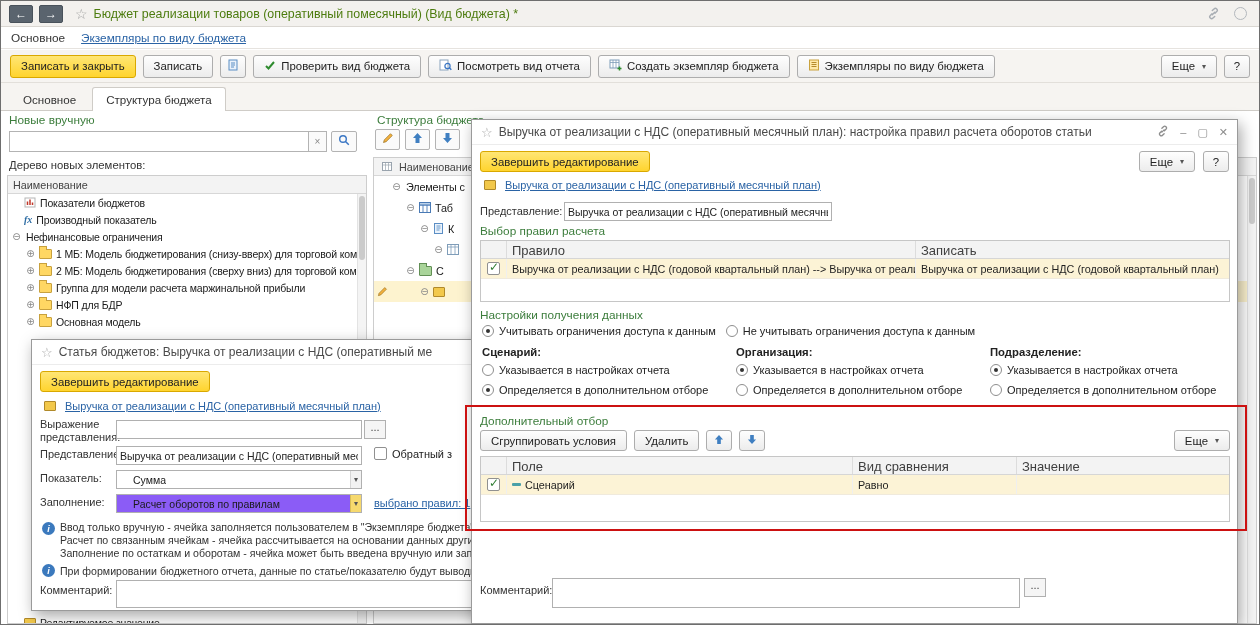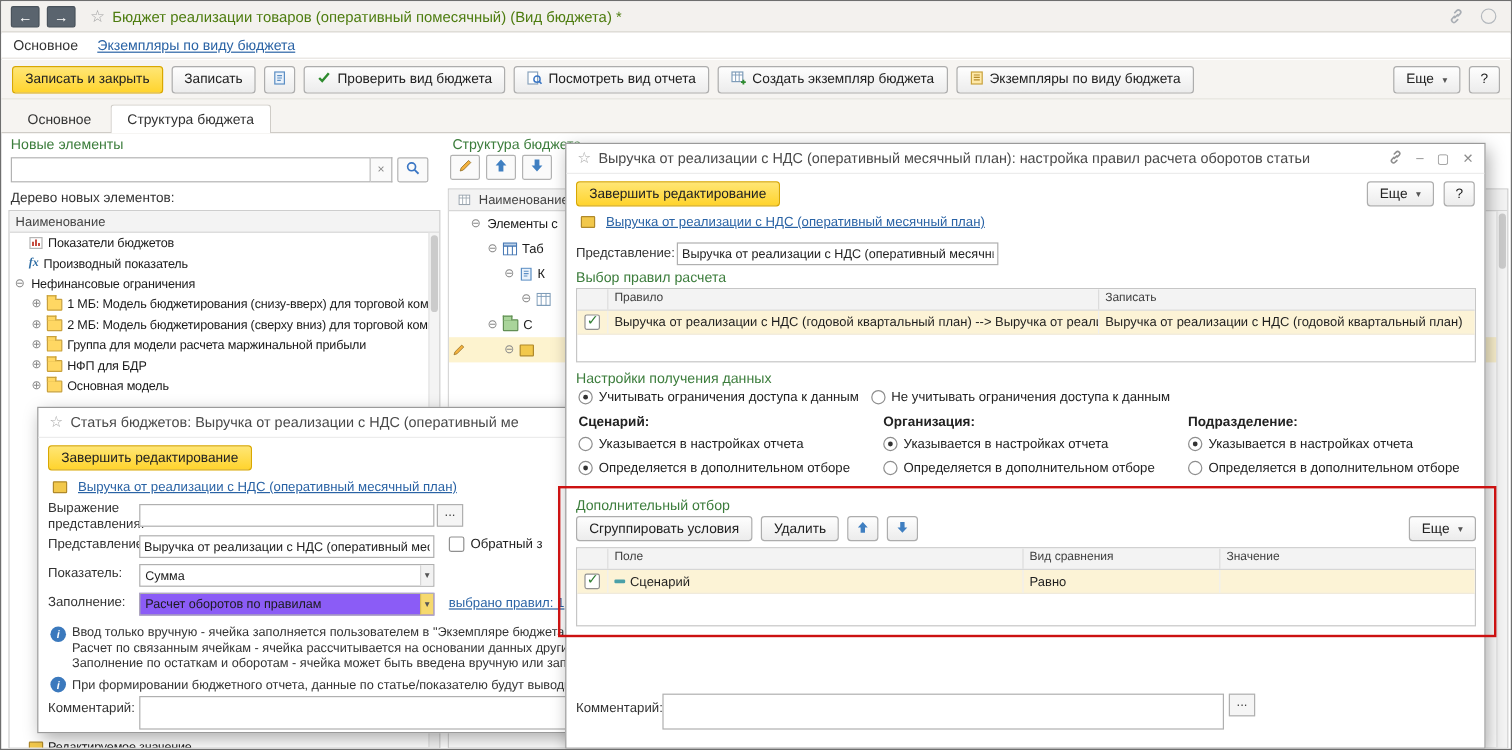--- a/index.html
+++ b/index.html
@@ -71,36 +71,36 @@
 .dialog{position:absolute;background:#fff;border:1px solid #9a9a9a;box-shadow:3px 5px 14px rgba(0,0,0,.35)}
 .dlg-title{position:absolute;left:0;top:0;right:0;height:25px;display:flex;align-items:center;gap:6px;padding:0 9px;border-bottom:1px solid #ececec;cursor:move}
 .dlg-star{color:#ababab;font-size:13px}
 .dlg-text{font-size:12px;color:#4a4a4a;white-space:nowrap;overflow:hidden}
 .dlg-ctrl{margin-left:auto;display:flex;gap:11px;align-items:center;color:#8d8d8d;font-size:11px}
 .dlg-ctrl span{cursor:pointer}
 .f-label{position:absolute;width:76px;font-size:11px;color:#333;line-height:1.2}
 .tinput{position:absolute;height:19px;border:1px solid #b0b0b0;font-size:10.5px;padding:0 3px;color:#222;background:#fff;font-family:inherit}
 .dots{position:absolute;width:22px;height:19px;border:1px solid #b0b0b0;background:#f5f5f5;color:#444;font-size:11px;text-align:center;cursor:pointer}
 .dots::before{content:"..."}
-.combo{position:absolute;height:19px;border:1px solid #b0b0b0;background:#fff;display:flex;align-items:center;padding-left:4px;font-size:10.5px;cursor:pointer}
+.combo{position:absolute;height:19px;border:1px solid #b0b0b0;background:#fff;display:flex;align-items:center;padding-left:16px;font-size:10.5px;cursor:pointer}
 .combo .cval{overflow:hidden;white-space:nowrap}
 .combo .ccaret{margin-left:auto;align-self:stretch;display:flex;align-items:center;padding:0 3px;border-left:1px solid #d6d6d6;background:#f2f2f2;font-size:8px;color:#555}
 .combo.hl{background:#8b5cf6}
 .combo.hl .ccaret{background:#f6d96e;border-left-color:#d9bd55}
 .cbx{width:13px;height:13px;border:1px solid #909090;border-radius:2px;background:#fff;position:relative;flex:none;cursor:pointer}
 .cbx.on::before{content:"✓";position:absolute;left:1px;top:-3px;font-size:12px;font-weight:bold;color:#2f7d32}
 .rdo{width:12px;height:12px;border:1px solid #8e8e8e;border-radius:50%;background:#fff;position:relative;flex:none;cursor:pointer}
 .rdo.on::after{content:"";position:absolute;left:3px;top:3px;width:4px;height:4px;border-radius:50%;background:#333}
 .ritem{display:flex;align-items:center;gap:5px;font-size:11px;color:#222;cursor:pointer;white-space:nowrap}
 .i-circle{width:13px;height:13px;border-radius:50%;background:#3b79bd;color:#fff;font-size:9px;font-weight:bold;font-style:italic;display:flex;align-items:center;justify-content:center;flex:none}
 .i-circle::before{content:"i"}
 .infoline{position:absolute;font-size:10.6px;color:#333;white-space:nowrap;overflow:hidden;width:414px}
 .gtable{position:absolute;border:1px solid #c6c6c6;background:#fff;overflow:hidden}
 .ghead{display:flex;height:18px;background:#f3f3f3;border-bottom:1px solid #d6d6d6}
-.ghead>div{font-size:10px;color:#3f3f3f;padding:2px 5px;border-right:1px solid #dcdcdc;white-space:nowrap;overflow:hidden;flex:none}
+.ghead>div{font-size:13px;color:#3f3f3f;padding:2px 5px;border-right:1px solid #dcdcdc;white-space:nowrap;overflow:hidden;flex:none}
 .grow{display:flex;height:20px;align-items:center;border-bottom:1px solid #f0eadc}
 .grow.hl{background:#fcf3d6}
 .grow>div{font-size:10.8px;color:#1f1f1f;padding:0 5px;border-right:1px solid #efefef;white-space:nowrap;overflow:hidden;height:100%;display:flex;align-items:center;gap:4px;flex:none}
 .dimcol{position:absolute;top:226px;width:252px}
 .dimname{font-size:11.3px;font-weight:bold;color:#222}
 .red-box{position:absolute;left:464px;top:404px;width:782px;height:126px;border:2px solid #cc1111;z-index:40;pointer-events:none}
 .flexrow{display:flex;align-items:center}
 </style>
 </head>
 <body>
@@ -184,21 +184,21 @@
   <div class="tabstrip">
     <div class="tab">
         <span>Основное</span>
       </div>
     <div class="tab active">
         <span>Структура бюджета</span>
       </div>
   </div>
 
   <div class="panel-left">
-    <div class="gsec" style="position:absolute;left:2px;top:0">Новые элементы</div>
+    <div class="gsec" style="position:absolute;left:2px;top:0">Новые вручную</div>
     <div class="searchrow">
       <input class="sinput" style="">
       <span class="mini-btn">×</span>
       <span class="search-btn">
         <span><svg width="12" height="12" viewBox="0 0 12 12">
               <circle cx="5" cy="5" r="3.3" fill="none" stroke="#3a76c4" stroke-width="1.4"></circle>
               <path d="M7.5 7.5 L10.8 10.8" stroke="#3a76c4" stroke-width="1.5"></path>
             </svg></span>
       </span>
     </div>

